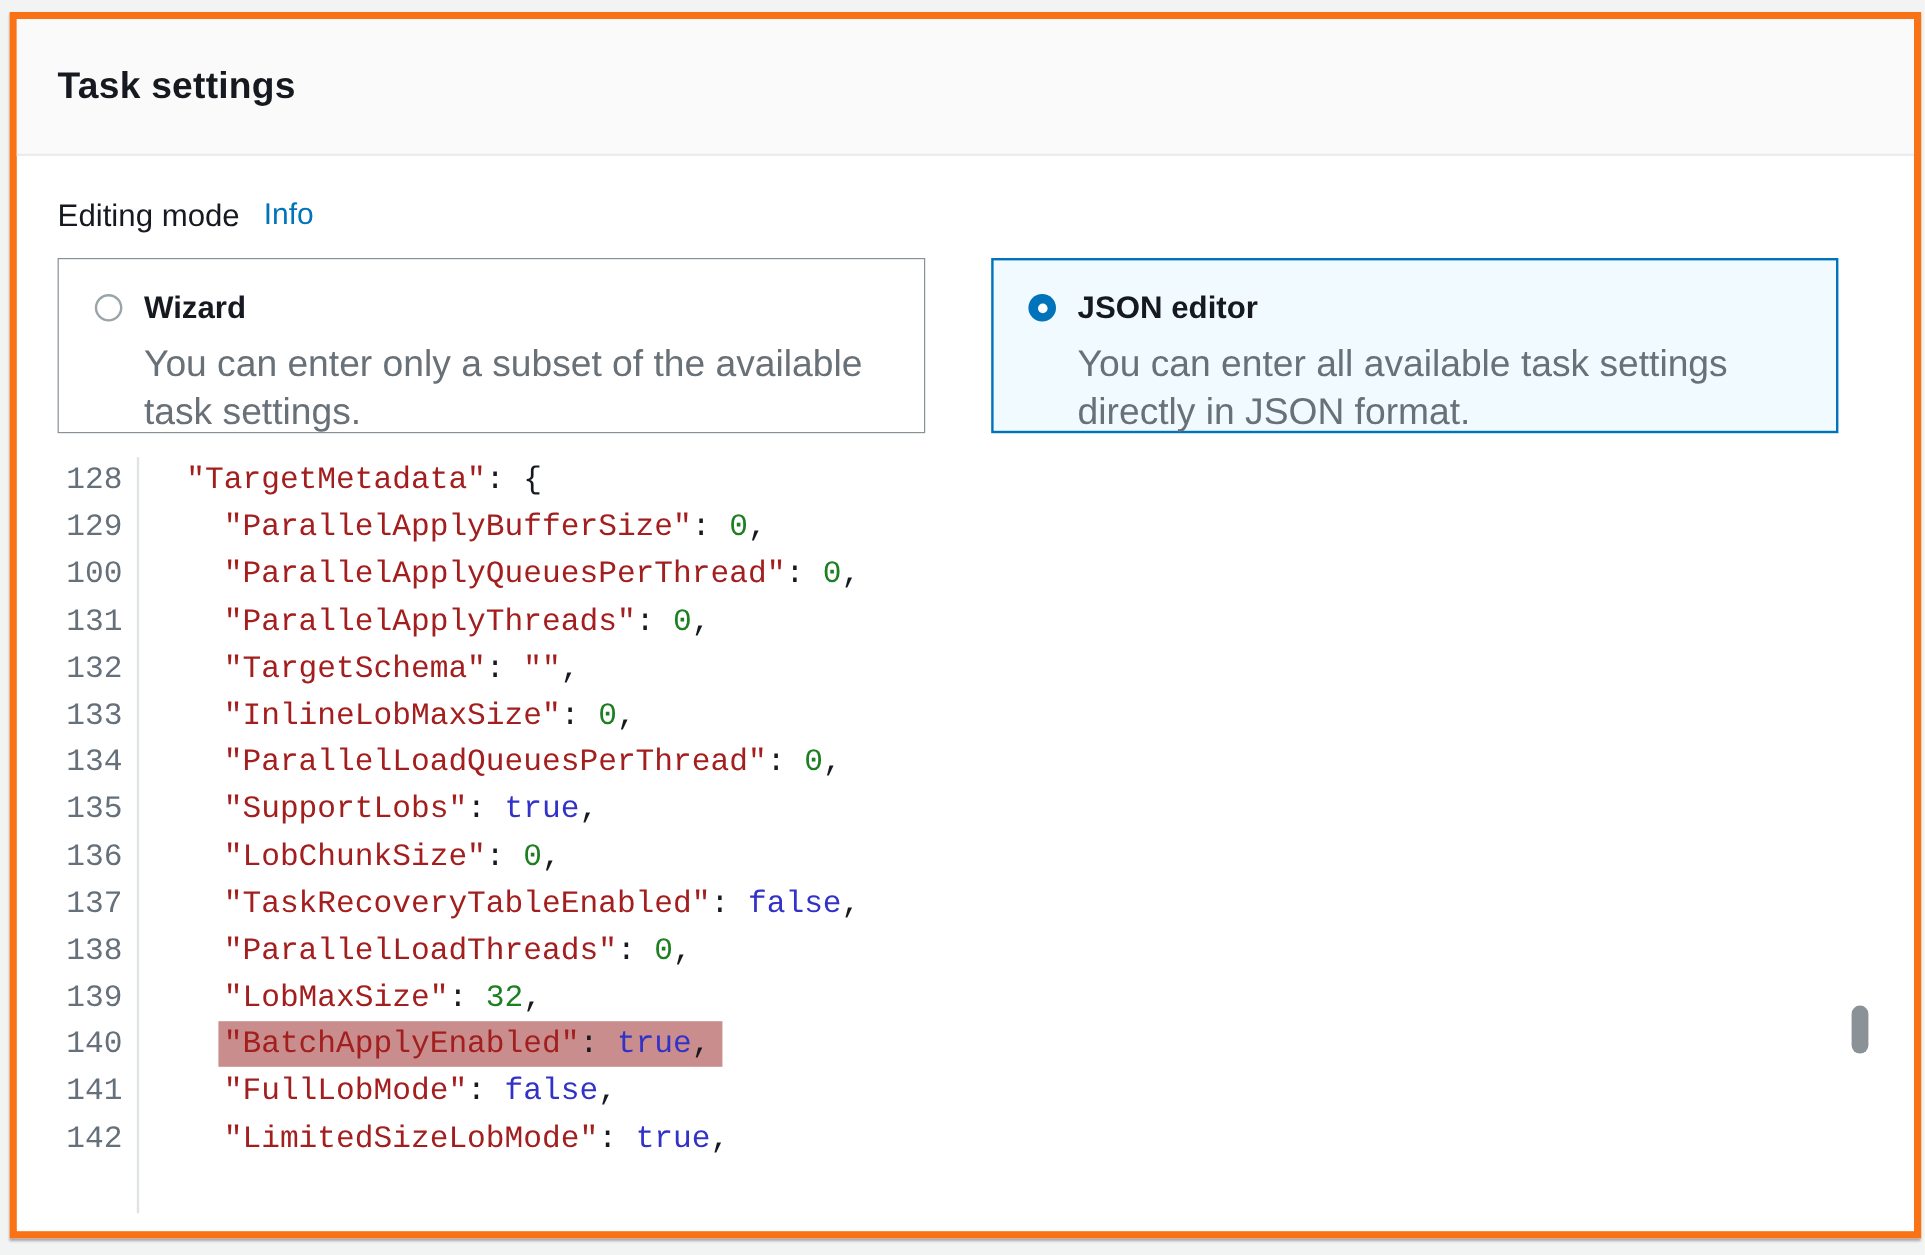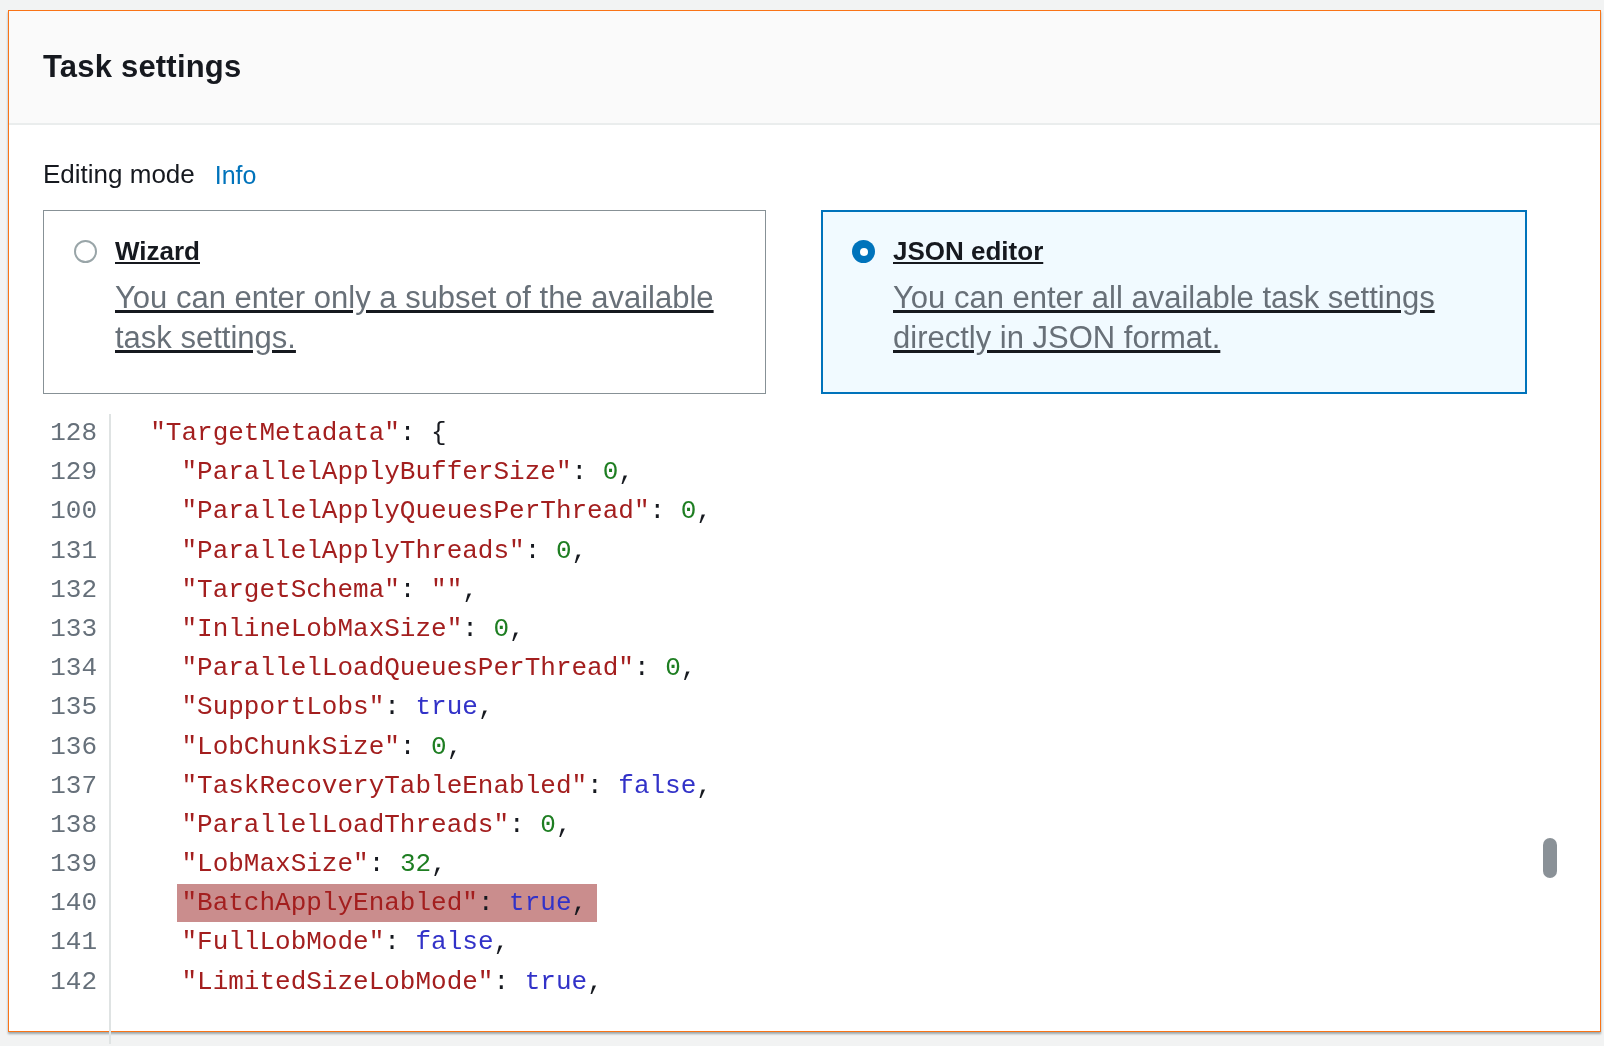--- a/index.html
+++ b/index.html
@@ -15,36 +15,36 @@
   *{box-sizing:border-box}
   html,body{margin:0;padding:0}
   body{
     width:1604px;height:1046px;position:relative;overflow:hidden;
     background:var(--page-bg);
     font-family:"Liberation Sans", sans-serif;
     color:#16191f;
   }
   .card{
     position:absolute;left:8px;top:10px;width:1593px;height:1022px;
-    background:#ffffff;border:1px solid #f97316;
+    background:#ffffff;border:6px solid #f97316;
     box-shadow:0 2px 2px rgba(0,28,36,.35);
   }
   .card-header{
     height:114px;background:#fafafa;border-bottom:2px solid #eaeded;
     display:flex;align-items:center;padding:0 34px;
   }
   .card-title{font-size:31px;font-weight:700;margin:0;color:#16191f;letter-spacing:.2px}
   .card-body{padding:34px 34px 0 34px}
-  .label-row{display:flex;align-items:flex-end;margin:0 0 20px 0}
+  .label-row{display:flex;align-items:center;margin:0 0 20px 0}
   .editing-label{font-size:26px;color:#16191f}
   .info-link{font-size:25px;font-weight:400;color:var(--accent);margin-left:20px;text-decoration:none;cursor:pointer}
   .tiles{display:flex;align-items:flex-start}
   .tile{
-    height:184px;border:1px solid #879196;background:#fff;
-    padding:25px 30px;cursor:pointer;text-decoration:underline;
+    height:146px;border:1px solid #879196;background:#fff;
+    padding:25px 30px;cursor:pointer;
   }
   .tile-wizard{width:723px;margin-right:55px}
   .tile-selected{width:706px;border:2px solid var(--accent);background:var(--tile-selected-bg);padding:24px 29px}
   .tile-head{display:flex;align-items:center}
   .radio{width:23px;height:23px;border-radius:50%;flex:none;cursor:pointer}
   .radio-off{border:2px solid #99a5a8;background:#fff}
   .radio-on{background:var(--accent);position:relative}
   .radio-on::after{
     content:"";position:absolute;left:7.5px;top:7.5px;width:8px;height:8px;
     border-radius:50%;background:#fff;

